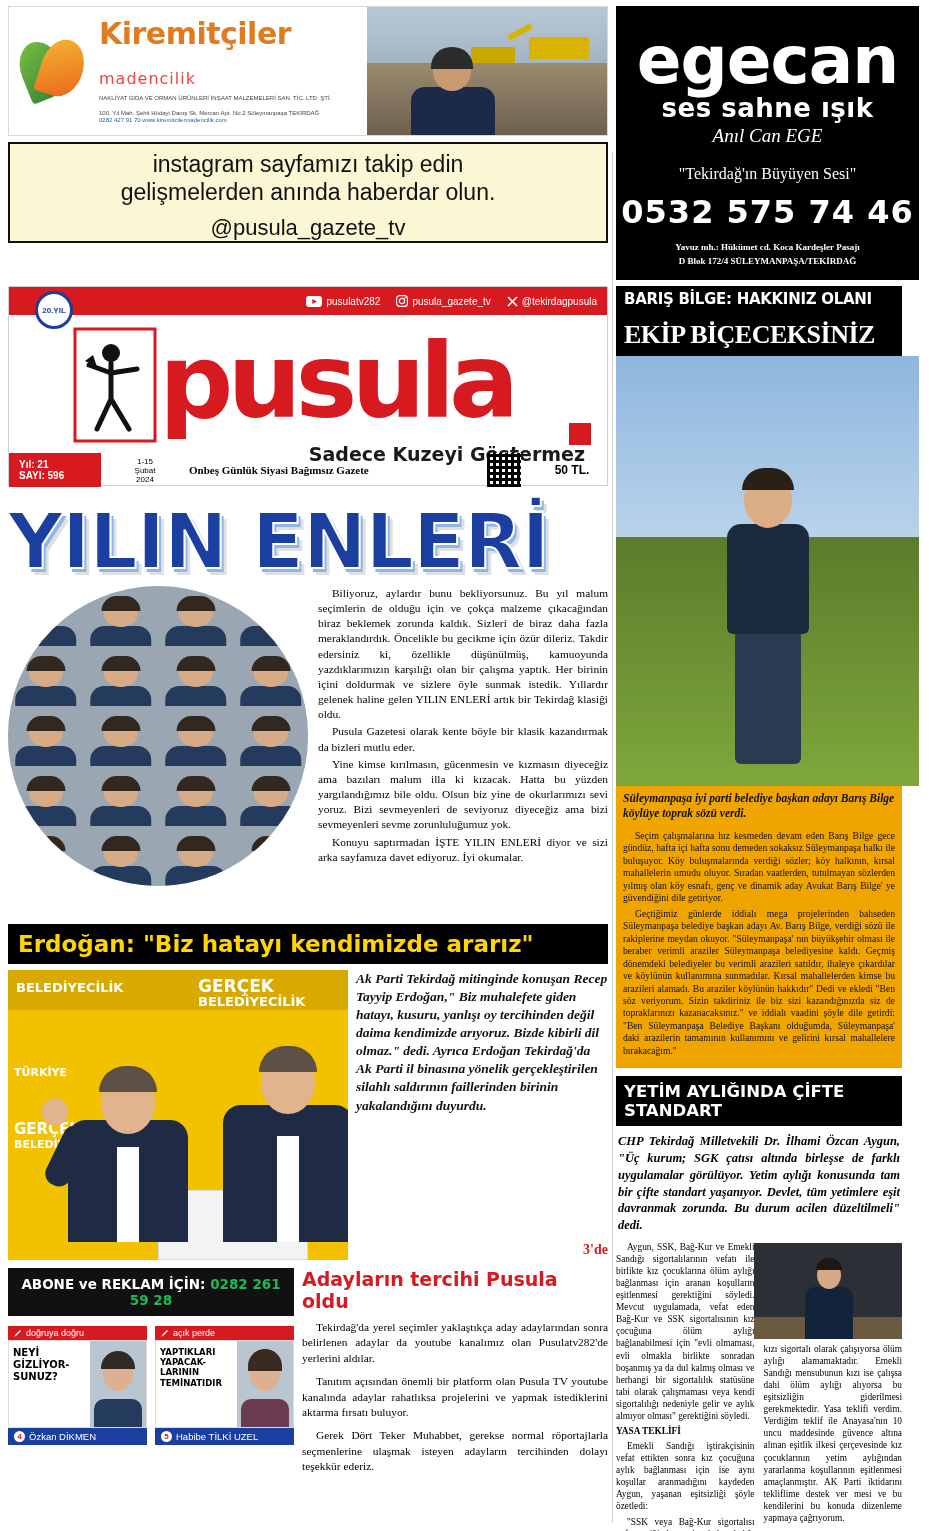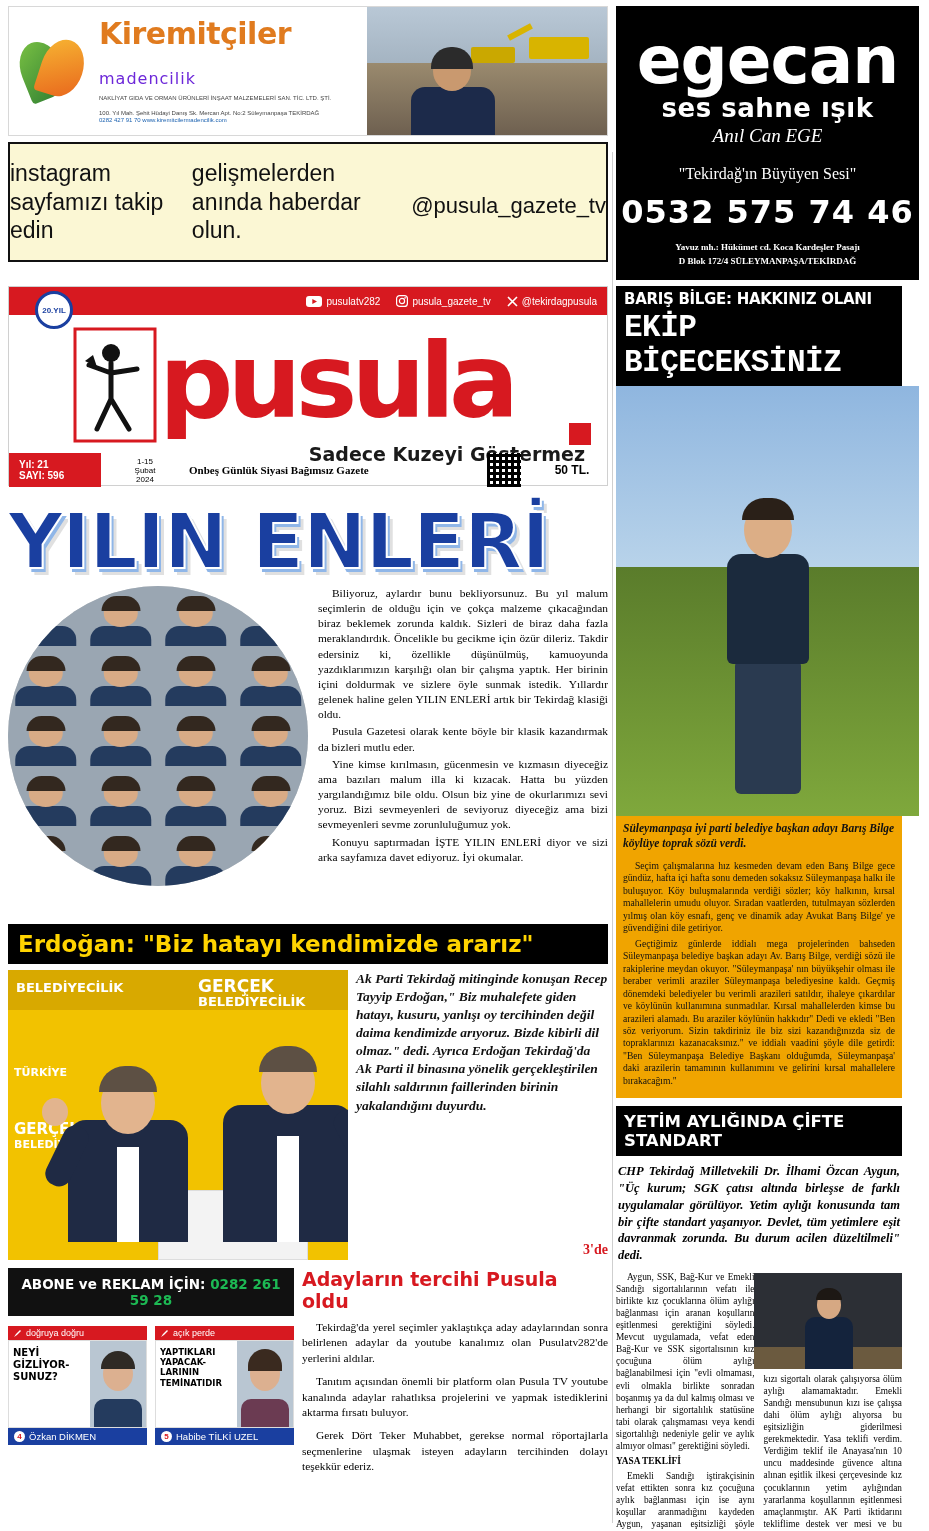--- a/index.html
+++ b/index.html
@@ -20,35 +20,35 @@
 
   .kiremit-ad { height:130px; border:1px solid #d8d8d8; display:flex; overflow:hidden; background:#fff; }
   .kiremit-left { flex:1; display:flex; align-items:center; gap:10px; padding:8px 10px; }
   .leaf-logo { width:70px; height:70px; position:relative; flex:0 0 auto; }
   .leaf-logo .l1, .leaf-logo .l2 {
     position:absolute; width:42px; height:58px; border-radius:50% 50% 50% 8%;
   }
   .leaf-logo .l1 { left:2px; top:5px; background:linear-gradient(150deg,#7ac143,#2e7d32); transform:rotate(-22deg); }
   .leaf-logo .l2 { left:22px; top:3px; background:linear-gradient(150deg,#f7b733,#e8641c); transform:rotate(18deg); }
   .kiremit-text .kname { font-family:"DejaVu Sans", sans-serif; font-weight:bold; font-size:30px; color:#e07b1f; letter-spacing:-0.5px; line-height:1; }
-  .kiremit-text .ksub { font-family:"DejaVu Sans", sans-serif; font-size:16px; color:#6d28d9; letter-spacing:1px; margin-top:20px; }
+  .kiremit-text .ksub { font-family:"DejaVu Sans", sans-serif; font-size:16px; color:#ef4444; letter-spacing:1px; margin-top:20px; }
   .kiremit-text .ktiny { font-size:6px; color:#444; margin-top:6px; line-height:1.35; font-family:"Liberation Sans", sans-serif; }
   .kiremit-text .ktiny2 { font-size:6px; color:#1c62b0; font-family:"Liberation Sans", sans-serif; }
   .kiremit-photo { width:240px; position:relative; background:linear-gradient(#b9c8d6,#8a9aa8); overflow:hidden; }
   .kp-ground { position:absolute; left:0; right:0; bottom:0; height:56%; background:linear-gradient(#9a8a6e,#6e6050); }
   .kp-machine { position:absolute; right:18px; top:30px; width:60px; height:22px; background:#d8b400; border-radius:2px; }
   .kp-machine:after { content:""; position:absolute; left:-22px; top:-8px; width:26px; height:6px; background:#d8b400; transform:rotate(-28deg); }
   .kp-machine2 { position:absolute; right:92px; top:40px; width:44px; height:16px; background:#caa800; border-radius:2px; }
   .kp-person { position:absolute; left:40px; bottom:0; width:92px; height:86px; }
   .kp-head { position:absolute; left:26px; top:2px; width:38px; height:40px; border-radius:50%; background:#c9996f; }
   .kp-hair { position:absolute; left:24px; top:-2px; width:42px; height:22px; border-radius:20px 20px 0 0; background:#2b2b2b; }
   .kp-body { position:absolute; left:4px; top:38px; width:84px; height:50px; background:#1c2a4a; border-radius:14px 14px 0 0; }
 
   
-  .insta-box { margin-top:6px; height:120px; background:#fbf7d4; border:2px solid #111; display:flex; flex-direction:row; align-items:center; justify-content:flex-end; }
+  .insta-box { margin-top:6px; height:101px; background:#fbf7d4; border:2px solid #111; display:flex; flex-direction:column; align-items:center; justify-content:flex-end; }
   .insta-box .l { font-family:"Liberation Sans", sans-serif; font-size:23px; color:#111; line-height:1.25; }
   .insta-box .handle { font-family:"Liberation Sans", sans-serif; font-size:22px; color:#111; margin-top:8px; }
 
   .egecan-name { font-family:"DejaVu Sans", sans-serif; font-weight:bold; font-size:66px; letter-spacing:-1px; text-align:center; margin-top:16px; }
   .egecan-sub { font-family:"DejaVu Sans", sans-serif; font-weight:bold; font-size:26px; text-align:center; letter-spacing:0.5px; margin-top:-6px; }
   .egecan-person { font-family:"Liberation Serif", serif; font-style:italic; font-size:19px; text-align:center; margin-top:2px; }
   .egecan-slogan { text-align:center; font-size:16px; margin-top:18px; font-family:"Liberation Serif", serif; }
   .egecan-phone { text-align:center; font-family:"DejaVu Sans", sans-serif; font-weight:bold; font-size:32px; margin-top:10px; letter-spacing:1px; }
   .egecan-addr { text-align:center; font-size:9px; line-height:1.5; margin-top:10px; font-family:"Liberation Serif", serif; font-weight:bold; }
 
@@ -70,21 +70,21 @@
   .mf-qr { width:34px; height:34px; background:
       repeating-linear-gradient(90deg,#000 0 3px,#fff 3px 6px),
       repeating-linear-gradient(0deg,#000 0 3px,transparent 3px 6px);
       background-blend-mode:multiply; }
   .mf-price { width:70px; font-size:12px; font-weight:bold; display:flex; align-items:center; justify-content:center; font-family:"Liberation Sans", sans-serif; }
 
   
   .rc { width:286px; }
   .rc-head { background:#000; color:#fff; padding:4px 8px 6px; }
   .rc-head .k1 { font-family:"DejaVu Sans", sans-serif; font-weight:bold; font-size:15px; letter-spacing:-0.3px; }
-  .rc-head .k2 { font-family:Liberation Mono, monospace; font-weight:bold; font-size:31px; letter-spacing:-0.5px; margin-top:2px; }
+  .rc-head .k2 { font-family:Liberation Serif, serif; font-weight:bold; font-size:26px; letter-spacing:-0.5px; margin-top:12px; }
 
   
   .enleri-wrap { width:600px; margin-top:4px; }
   .enleri { font-family:"DejaVu Sans", sans-serif; font-weight:bold; font-size:76px; letter-spacing:-1px; color:#1a3fa0; -webkit-text-stroke:2px #ffffff; text-shadow:3px 4px 0 #8fb6e8, 6px 7px 0 rgba(0,0,0,0.12); line-height:1; }
 
   
   .enleri-body { display:flex; gap:10px; width:600px; margin-top:6px; height:330px; }
   .collage { width:300px; height:300px; border-radius:50%; overflow:hidden; position:relative; background:#ccc; flex:0 0 auto;}
   .collage-grid { position:absolute; inset:0; display:grid; grid-template-columns:repeat(4,1fr); grid-template-rows:repeat(5,1fr); }
   .cg { background:#9aa6b2; position:relative; overflow:hidden; }

